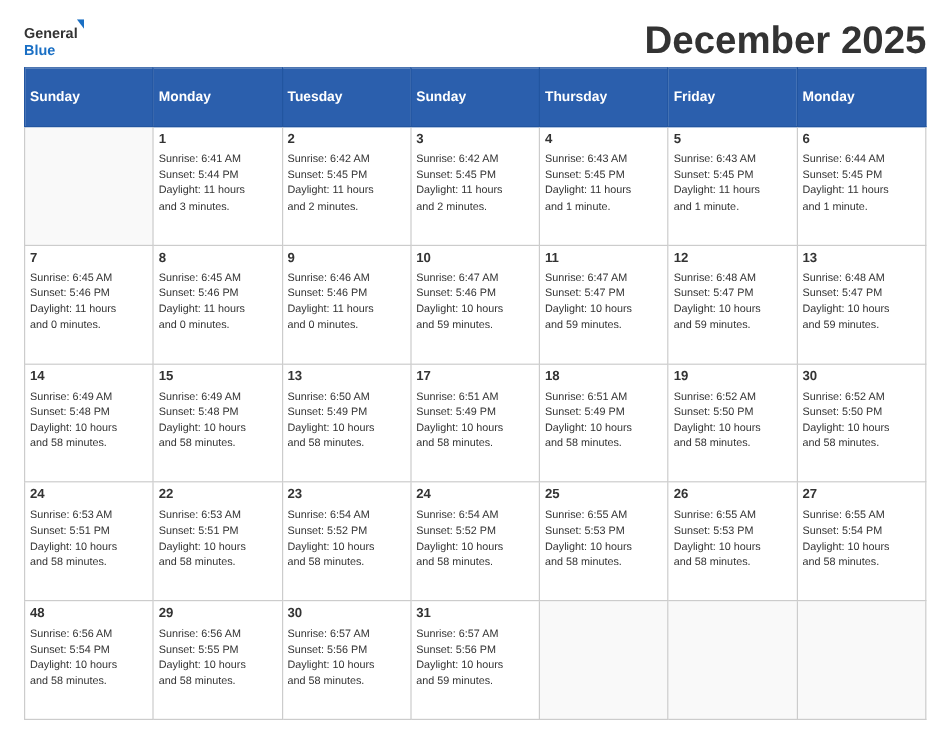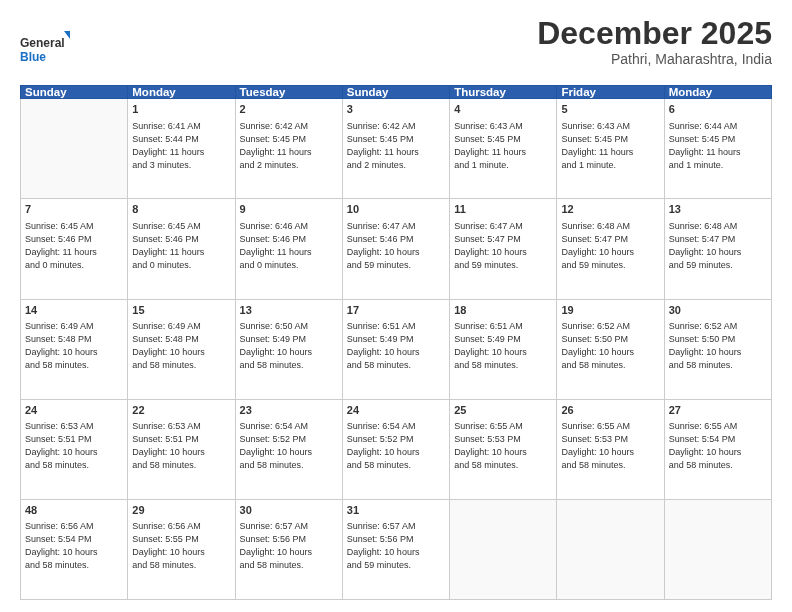--- a/index.html
+++ b/index.html
@@ -13,22 +13,22 @@
     .page {
       width: 792px;
       height: 612px;
       padding: 16px 20px 12px 20px;
       display: flex;
       flex-direction: column;
     }
     .header {
       display: flex;
       justify-content: space-between;
-      align-items: flex-end;
-      margin-bottom: 18px;
+      align-items: center;
+      margin-bottom: 4px;
     }
     .logo {
       display: flex;
       align-items: center;
       gap: 4px;
     }
     .title-block {
       text-align: right;
     }
     .month-title {
@@ -46,21 +46,21 @@
       border: 1px solid #ccc;
       border-collapse: collapse;
       width: 100%;
       table-layout: fixed;
     }
     .calendar th {
       background: #2b5fad;
       color: white;
       font-size: 11.5px;
       font-weight: bold;
-      padding: 0 4px;
+      padding: 18px 4px;
       text-align: left;
       border: 1px solid #2255a0;
     }
     .calendar td {
       vertical-align: top;
       border: 1px solid #ccc;
       padding: 3px 4px;
       font-size: 9.5px;
       color: #333;
       line-height: 1.4;
@@ -82,21 +82,20 @@
   <div class="header">
     <div class="logo">
   <svg width="50" height="36" viewBox="0 0 50 36">
     <text x="0" y="16" font-size="12" font-weight="bold" fill="#333" font-family="Arial">General</text>
     <text x="0" y="30" font-size="12" font-weight="bold" fill="#1a6fc4" font-family="Arial">Blue</text>
     <polygon points="44,0 50,0 50,8" fill="#1a6fc4"></polygon>
   </svg>
 </div>
     <div class="title-block">
       <div class="month-title">December 2025</div>
-      <div class="location">Pathri, Maharashtra, India</div>
     </div>
   </div>
 
   <table class="calendar">
     <thead>
       <tr id="dow-row">
           <th>Sunday</th>
           <th>Monday</th>
           <th>Tuesday</th>
           <th>Sunday</th>

